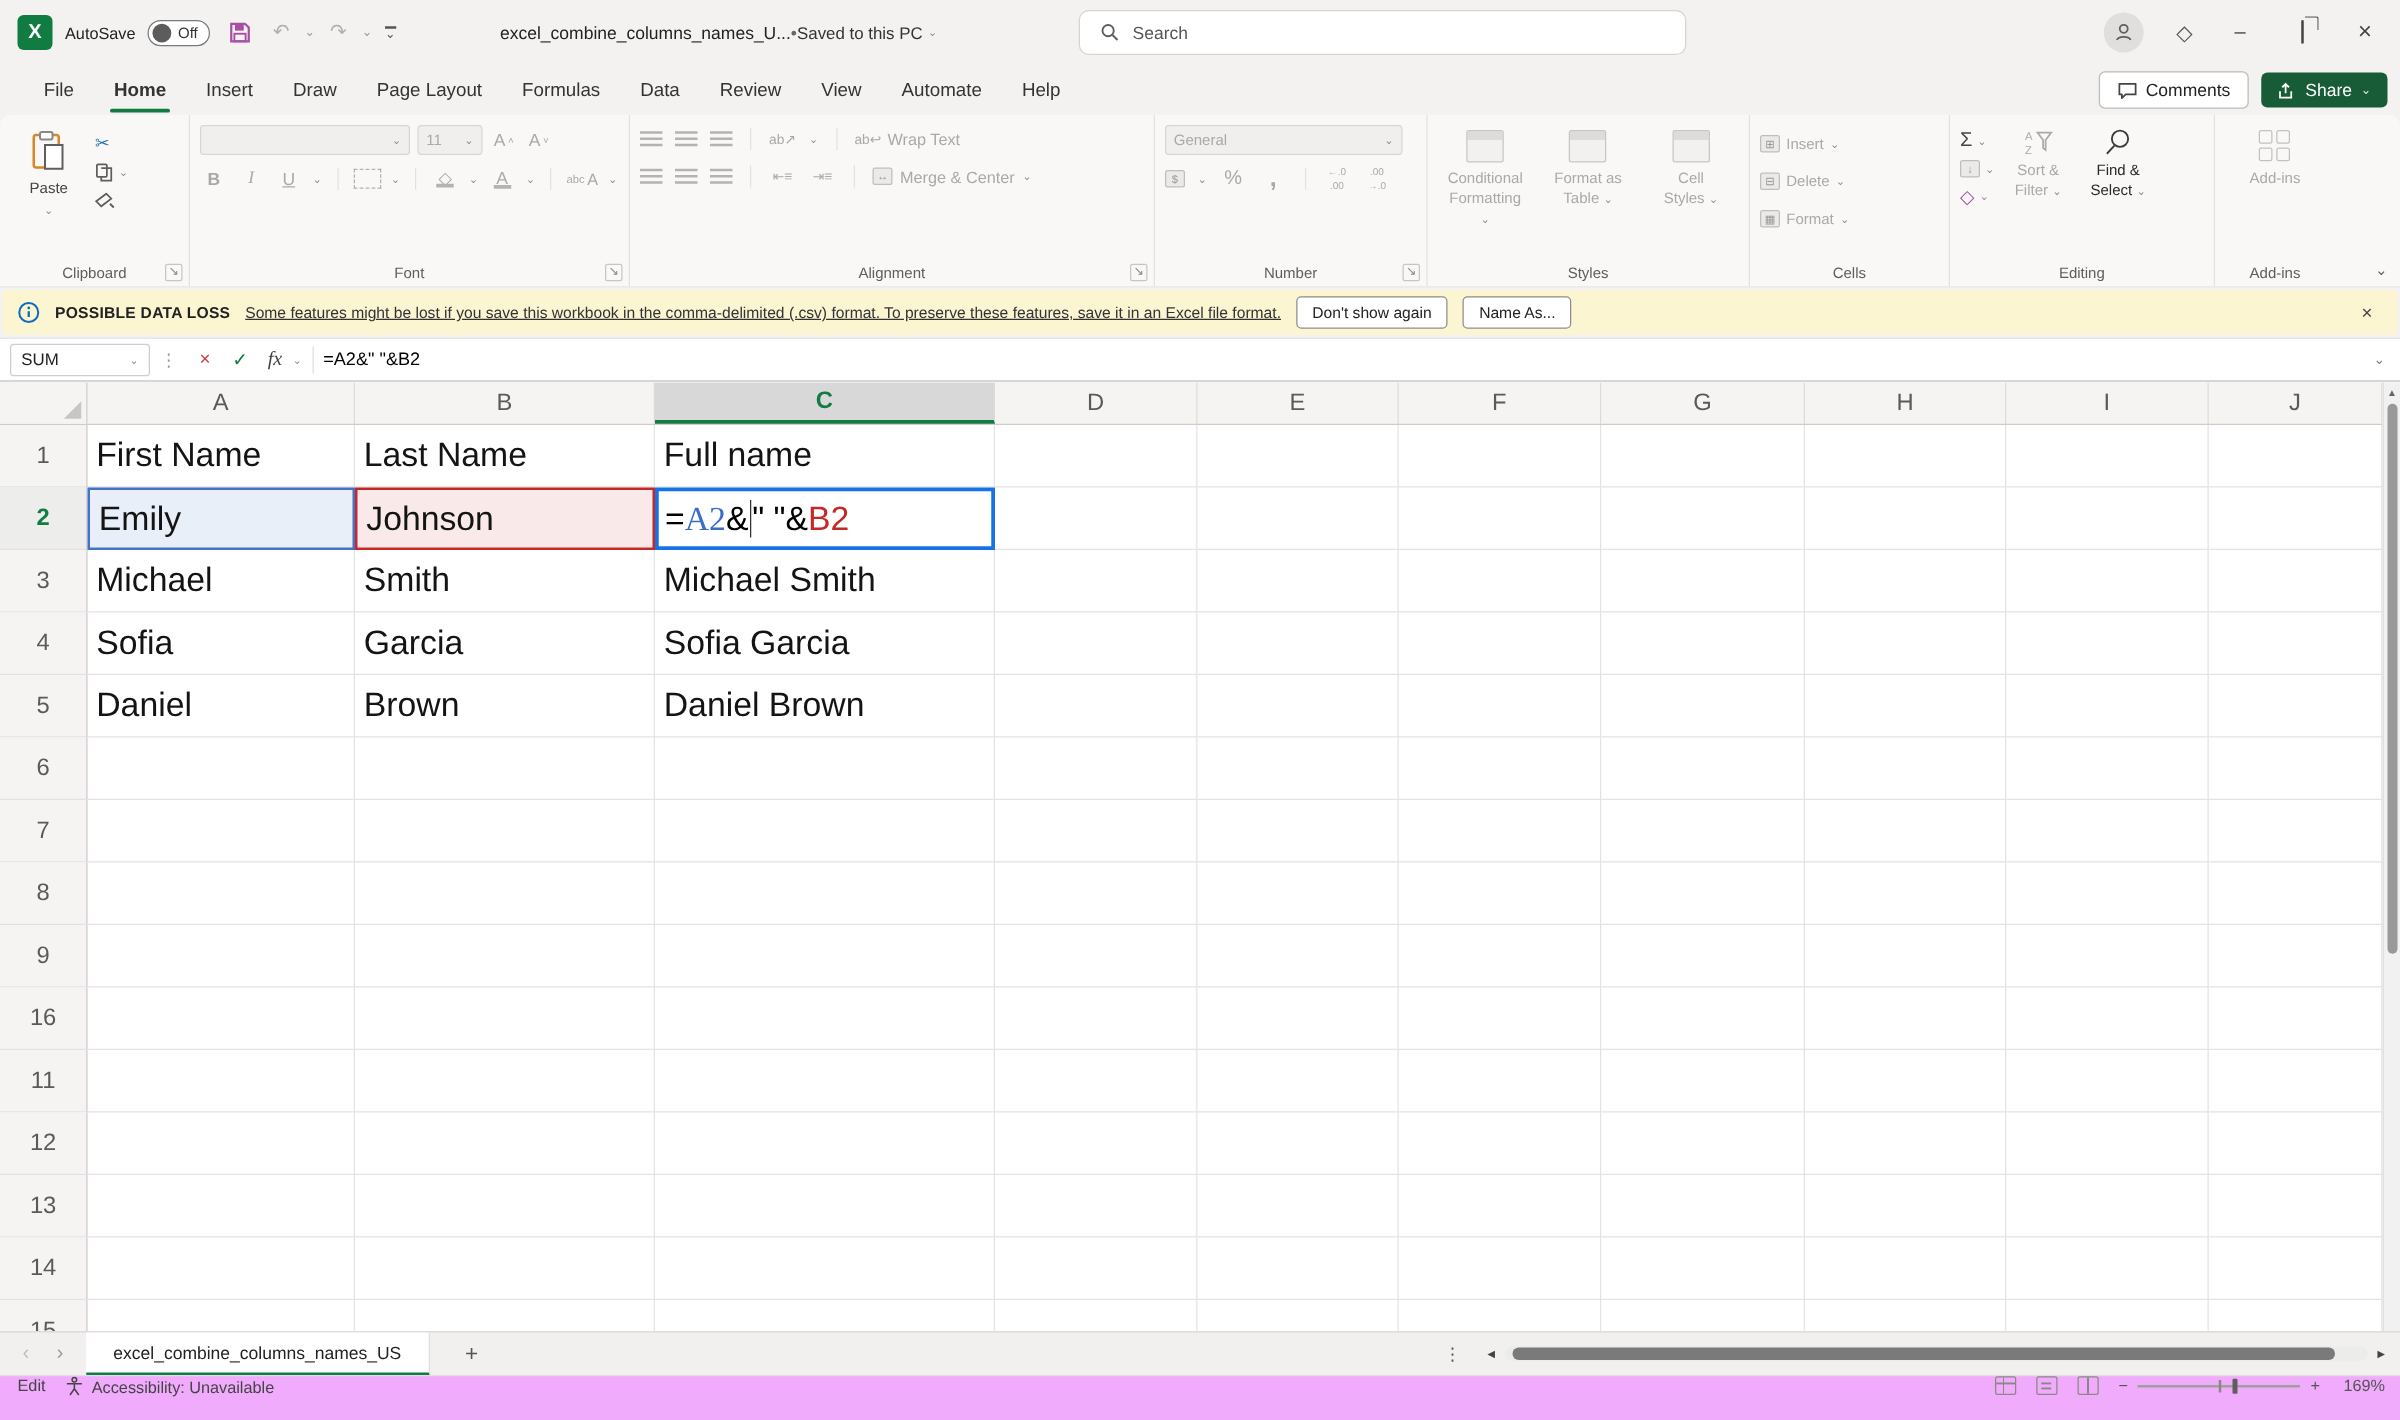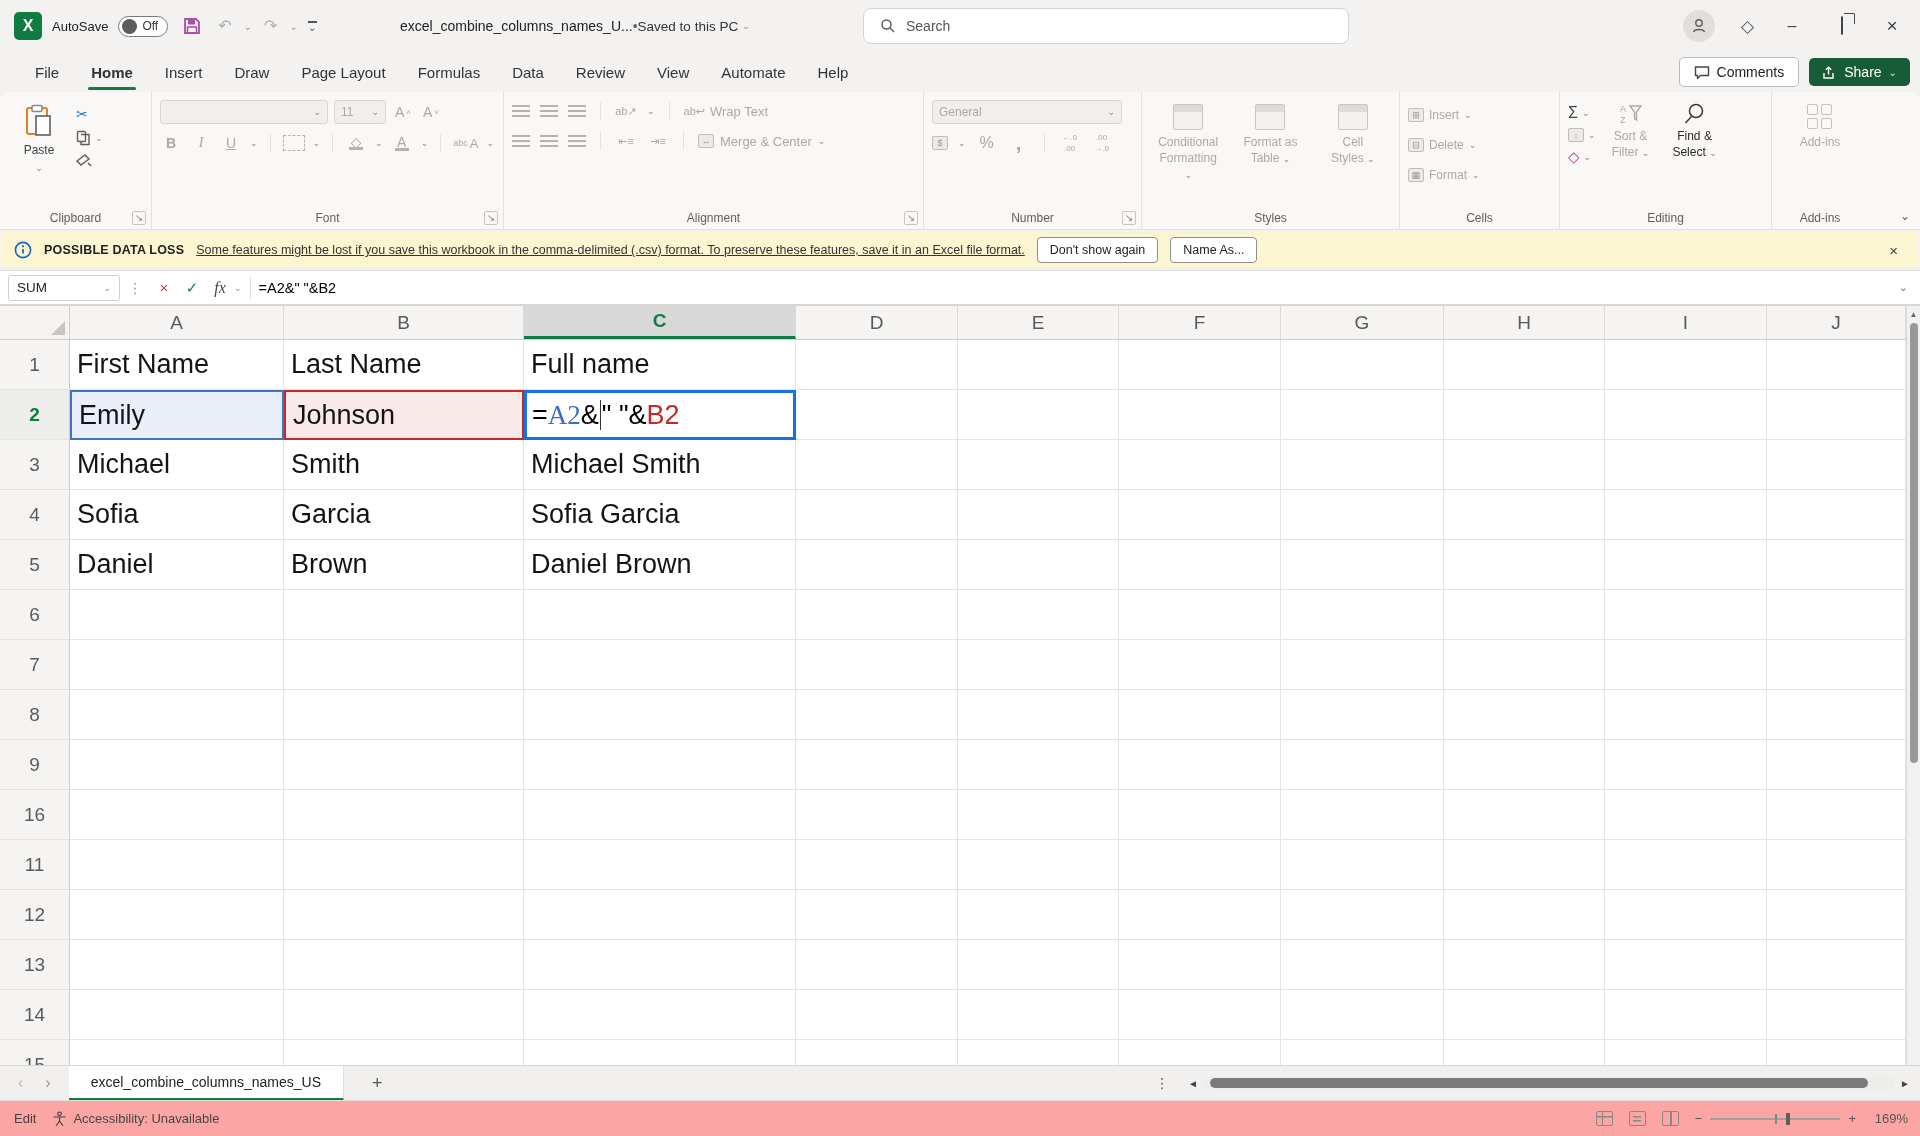--- a/index.html
+++ b/index.html
@@ -109,21 +109,21 @@
   .sh-nav { display:flex; gap:22px; padding:0 18px; font-size:16px; color:#999; }
   .sheettab { background:#fff; height:35px; display:flex; align-items:center; padding:0 22px; font-size:14px; color:#222; border-bottom:3px solid #107C41; border-right:1px solid #e1dfdd; }
   .sh-add { font-size:18px; color:#555; padding:0 28px; }
   .sh-dots { position:absolute; left:1155px; color:#555; font-size:14px; }
   .hscroll { position:absolute; left:1188px; right:10px; top:8px; height:18px; display:flex; align-items:center; gap:6px; }
   .hscroll .harr { font-size:10px; color:#444; }
   .hscroll .track { flex:1; height:12px; background:#ececeb; border-radius:6px; position:relative; }
   .hscroll .hthumb { position:absolute; left:6px; right:26px; top:1px; height:10px; background:#7a7a7a; border-radius:5px; }
 
   
-  .statusbar { height:36px; background:#fca5a5; border-top:1px solid #e1dfdd; display:flex; align-items:center; font-size:13px; color:#444; flex:0 0 auto; position:relative; }
+  .statusbar { height:36px; background:#f0abfc; border-top:1px solid #e1dfdd; display:flex; align-items:flex-start; font-size:13px; color:#444; flex:0 0 auto; position:relative; }
   .sb-mode { padding:0 16px 0 14px; }
   .sb-acc { display:flex; align-items:center; gap:6px; color:#444; }
   .sb-right { position:absolute; right:12px; display:flex; align-items:center; gap:16px; }
   .viewic { width:17px; height:15px; border:1.5px solid #8a8886; border-radius:2px; }
   .viewic.grid { background:linear-gradient(#8a8886,#8a8886) 0 4px/100% 1.5px no-repeat, linear-gradient(90deg,transparent 5px,#8a8886 5px,#8a8886 6.5px,transparent 6.5px); }
   .viewic.page { background:linear-gradient(#8a8886,#8a8886) 3px 4px/8px 1.5px no-repeat, linear-gradient(#8a8886,#8a8886) 3px 8px/8px 1.5px no-repeat; }
   .viewic.brk { background:linear-gradient(90deg,transparent 7px,#8a8886 7px,#8a8886 8.5px,transparent 8.5px); }
   .zoomslider { display:flex; align-items:center; gap:8px; color:#555; }
   .zs-line { width:130px; height:2px; background:#a19f9d; position:relative; }
   .zs-tick { position:absolute; left:50%; top:-4px; width:1.5px; height:10px; background:#8a8886; }

